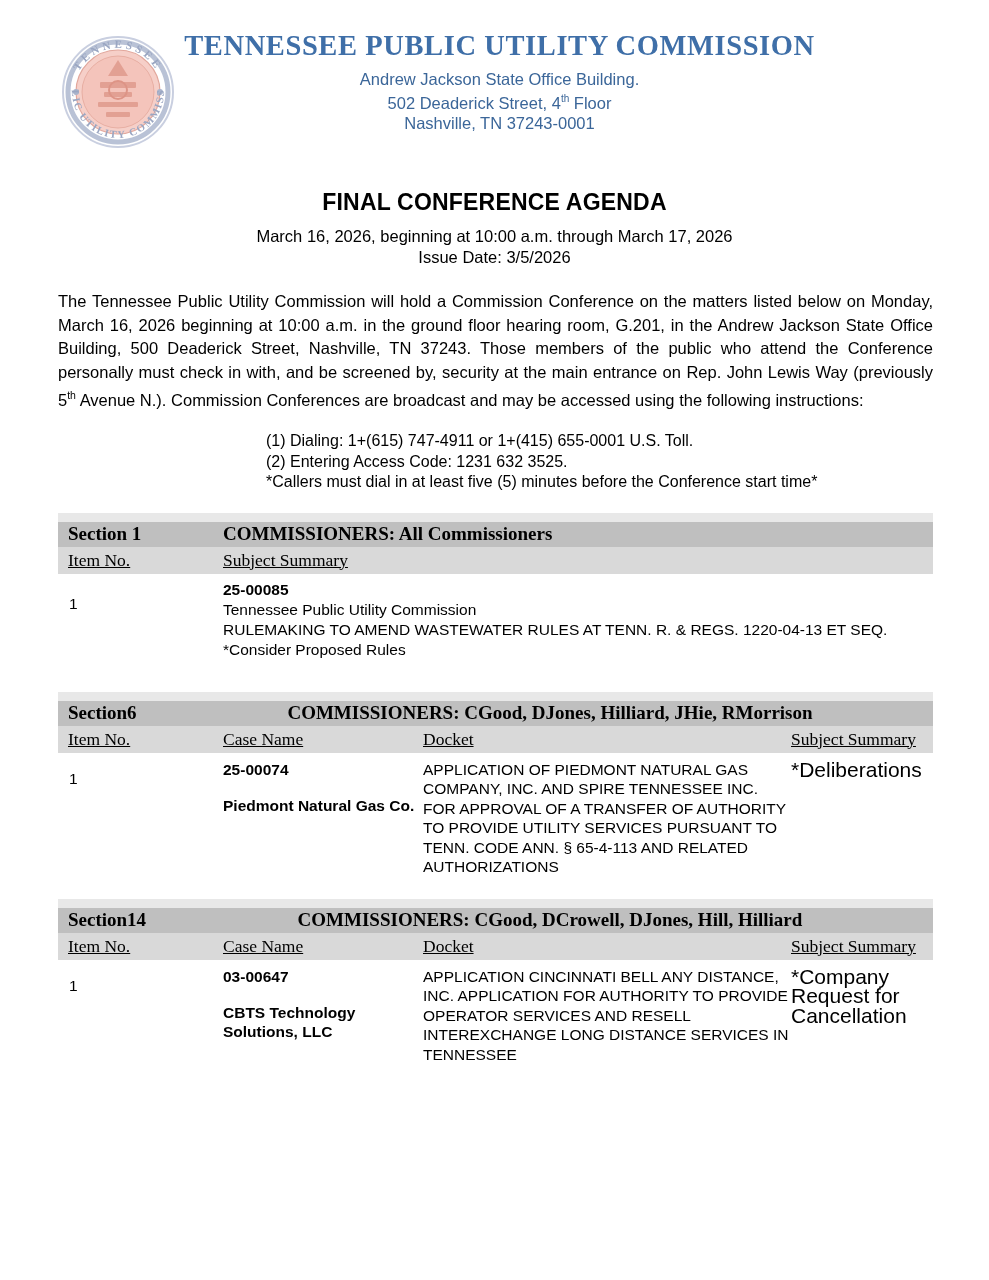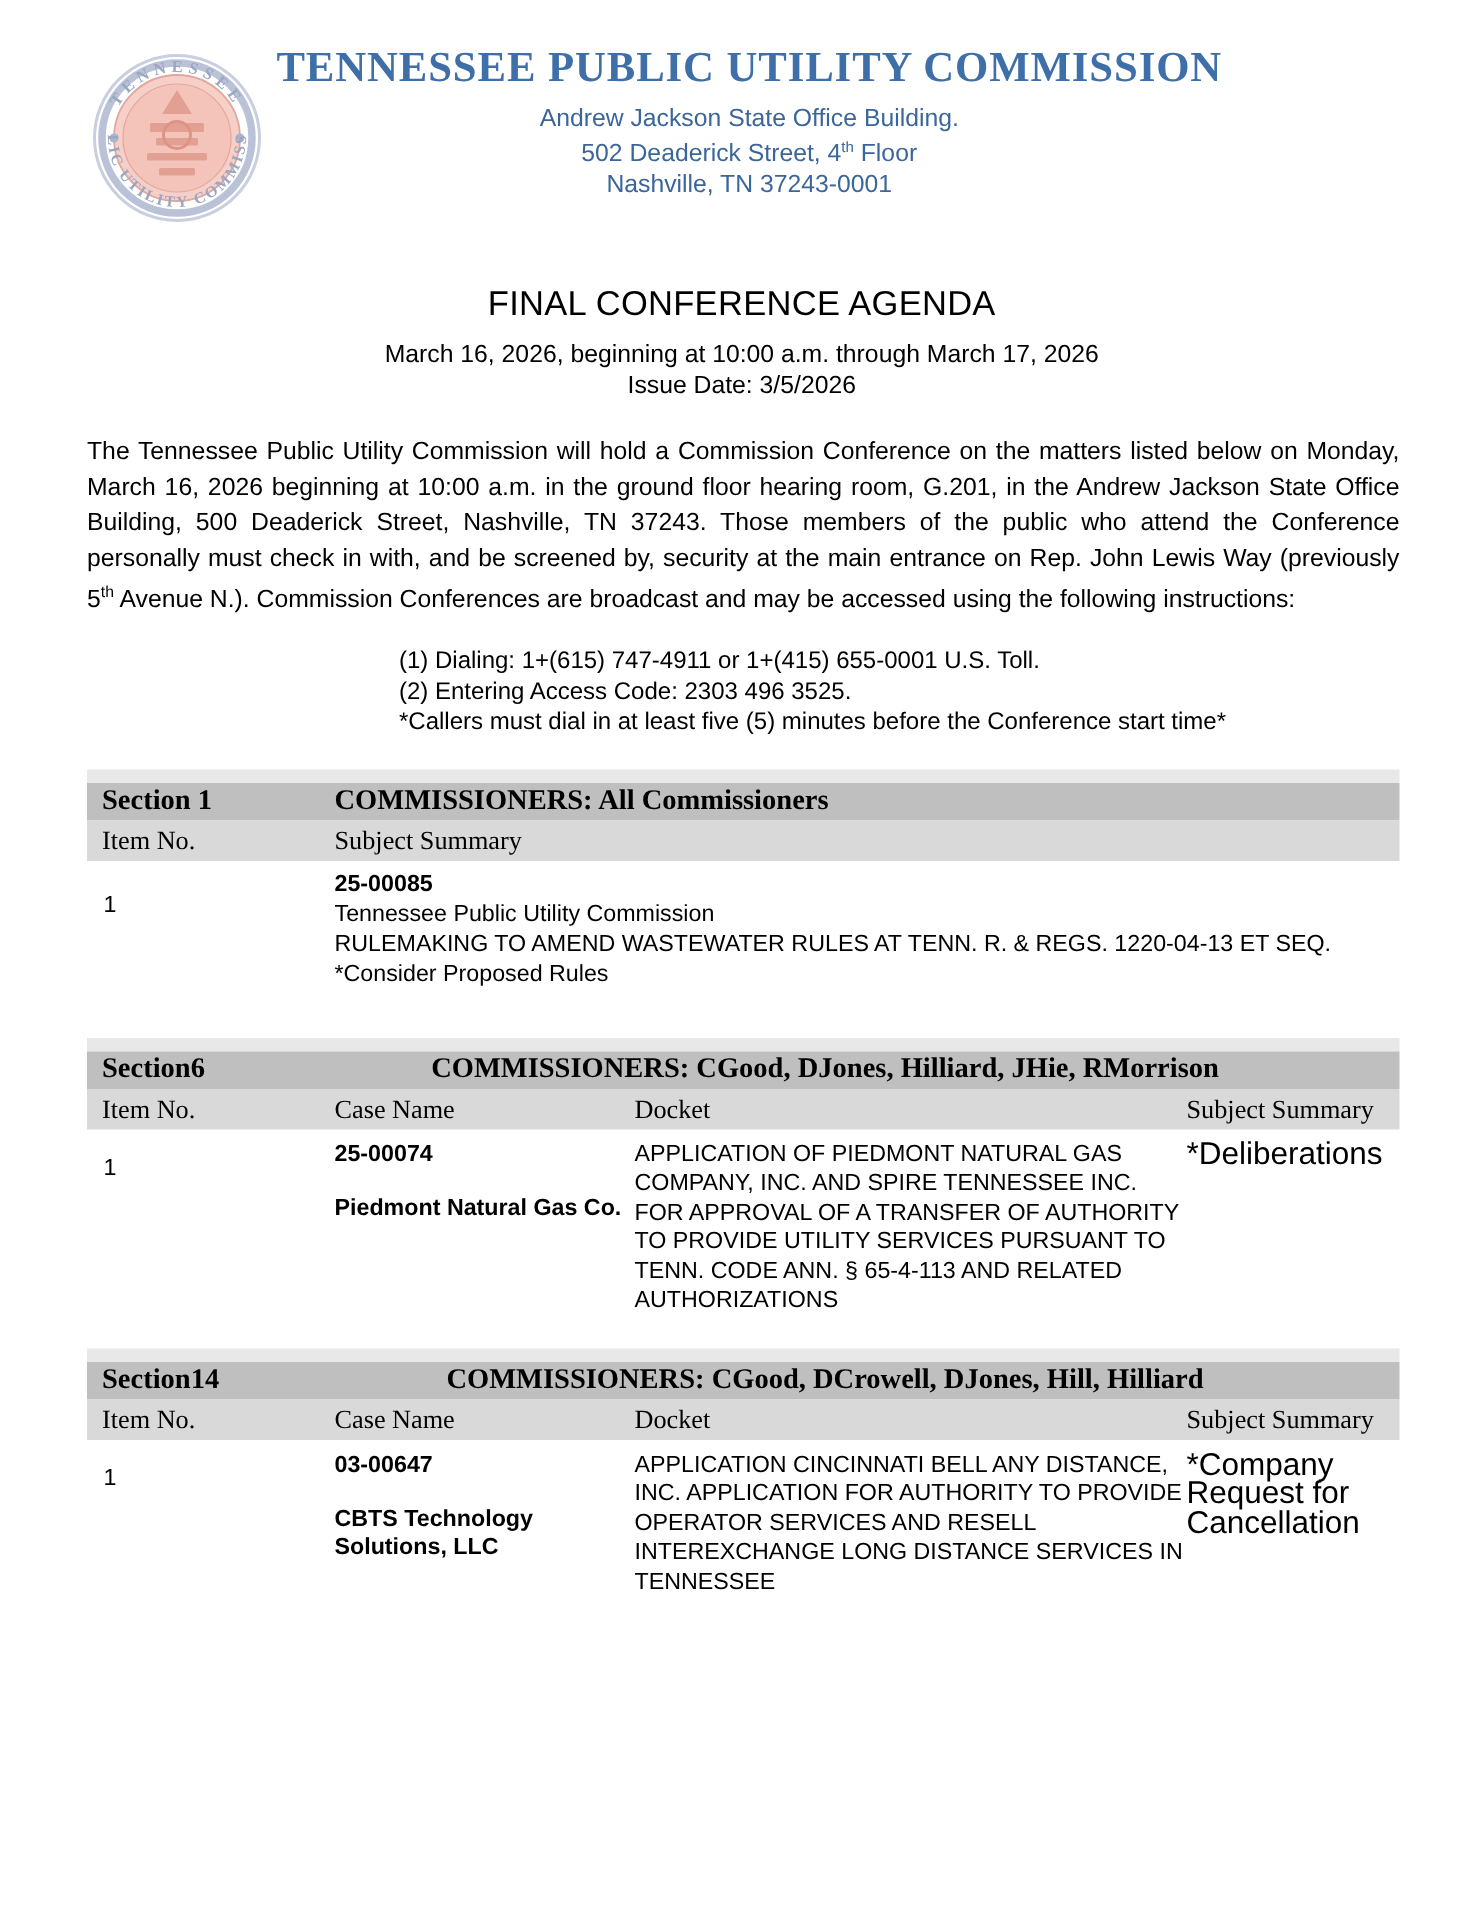--- a/index.html
+++ b/index.html
@@ -51,21 +51,21 @@
     font-size: 16.5px;
     line-height: 20px;
     color: #3b6699;
     padding-left: 10px;
   }
   .address sup { font-size: 10px; vertical-align: super; }
 
   
   .agenda-title {
     text-align: center;
-    font-weight: normal;
+    font-weight: bold;
     font-size: 23px;
     margin-top: 24px;
     letter-spacing: 0.2px;
   }
   .agenda-dates {
     text-align: center;
     font-size: 16.5px;
     line-height: 21px;
     margin-top: 10px;
   }
@@ -108,21 +108,21 @@
   .sec-bar.center-comm .sec-comm { text-align: center; padding-right: 56px; }
 
   .col-bar {
     background: #d9d9d9;
     font-family: "Liberation Serif", serif;
     font-size: 17.5px;
     height: 27px;
     display: flex;
     align-items: center;
   }
-  .col-bar span { }
+  .col-bar span { text-decoration: underline; }
   .c-item  { width: 165px; padding-left: 10px; box-sizing: border-box; }
   .c-case  { width: 200px; }
   .c-dock  { width: 368px; }
   .c-subj  { flex: 1; }
 
   
   .col-bar.s1 .c-item { width: 165px; }
 
   .row {
     display: flex;
@@ -204,21 +204,21 @@
   <div class="agenda-title">FINAL CONFERENCE AGENDA</div>
   <div class="agenda-dates">
     <div>March 16, 2026, beginning at 10:00 a.m. through March 17, 2026</div>
     <div>Issue Date: 3/5/2026</div>
   </div>
 
   <div class="intro"><span>The Tennessee Public Utility Commission will hold a Commission Conference on the matters listed below on Monday, March 16, 2026 beginning at 10:00 a.m. in the ground floor hearing room, G.201, in the Andrew Jackson State Office Building, 500 Deaderick Street, Nashville, TN 37243. Those members of the public who attend the Conference personally must check in with, and be screened by, security at the main entrance on Rep. John Lewis Way (previously 5</span><sup>th</sup><span> Avenue N.). Commission Conferences are broadcast and may be accessed using the following instructions:</span></div>
 
   <div class="instructions">
     <div>(1) Dialing: 1+(615) 747-4911 or 1+(415) 655-0001 U.S. Toll.</div>
-    <div>(2) Entering Access Code: 2303 496 3525.</div>
+    <div>(2) Entering Access Code: 1231 632 3525.</div>
     <div>*Callers must dial in at least five (5) minutes before the Conference start time*</div>
   </div>
 
   <div class="section-block" style="margin-top:20px;">
     <div class="section-spacer-top"></div>
     <div class="sec-bar">
       <div class="sec-name">Section 1</div>
       <div class="sec-comm">COMMISSIONERS: All Commissioners</div>
     </div>
     <div class="col-bar s1">

